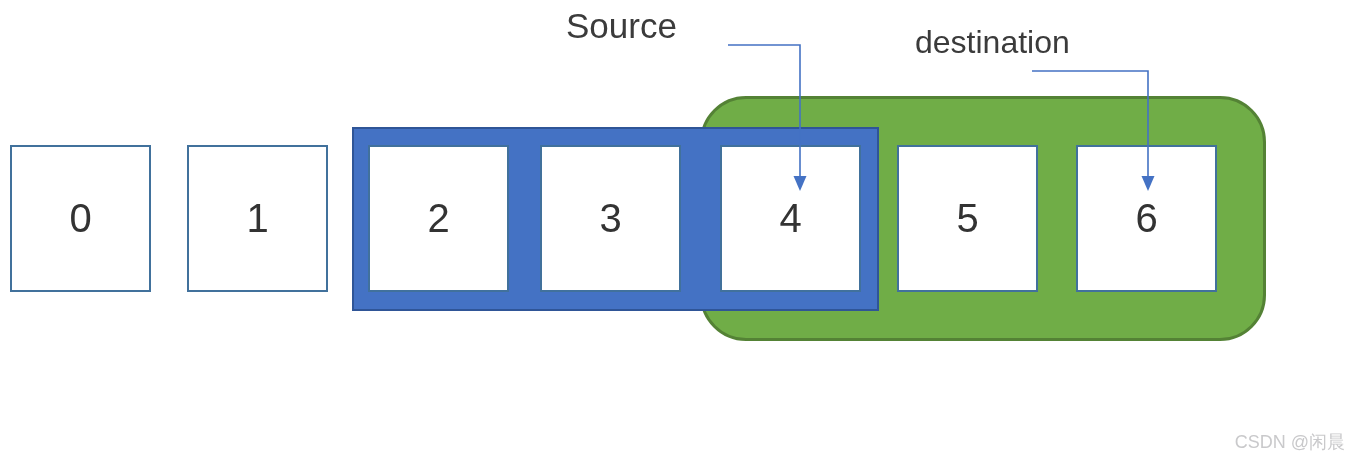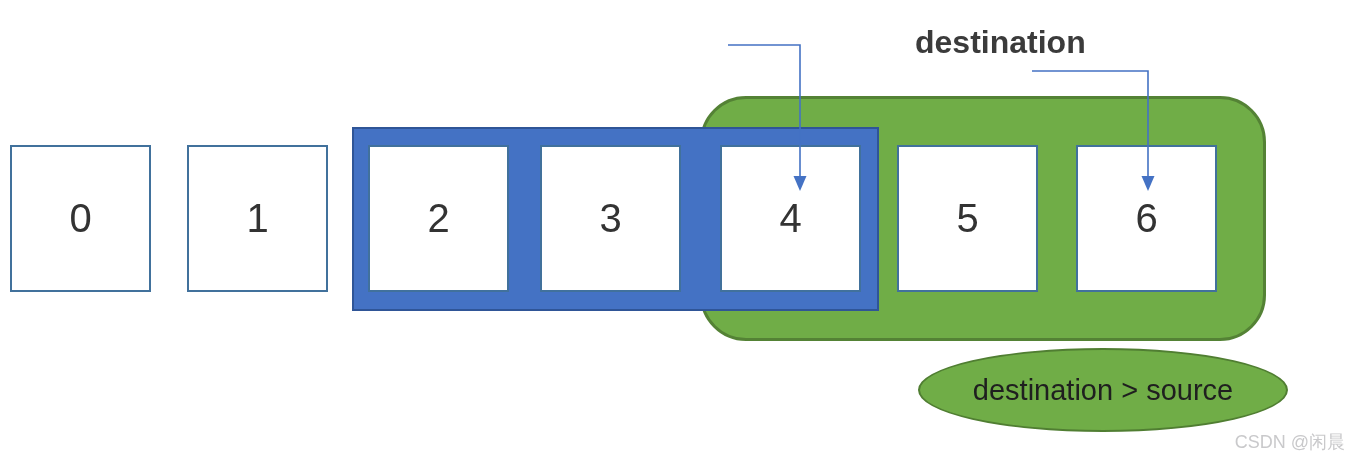--- a/index.html
+++ b/index.html
@@ -57,21 +57,20 @@
     position: absolute;
     left: 566px; top: 6px;
     font-size: 35px;
     color: #3B3B3B;
   }
   .label-destination {
     position: absolute;
     left: 915px; top: 24px;
     font-size: 32px;
     color: #3B3B3B;
-    font-weight: bold;
   }
 
   .arrow-layer {
     position: absolute;
     left: 0; top: 0;
     width: 1353px; height: 460px;
     pointer-events: none;
   }
 
   .conclusion-ellipse {
@@ -106,34 +105,32 @@
   <div class="region-source"></div>
 
   <div class="cell cell-0">0</div>
   <div class="cell cell-1">1</div>
   <div class="cell cell-2">2</div>
   <div class="cell cell-3">3</div>
   <div class="cell cell-4">4</div>
   <div class="cell cell-5">5</div>
   <div class="cell cell-6">6</div>
 
+  <div class="label-source">Source</div>
   <div class="label-destination">destination</div>
 
   <svg class="arrow-layer" viewBox="0 0 1353 460" xmlns="http://www.w3.org/2000/svg">
 
     <g>
       <polyline points="728,45 800,45 800,176" fill="none" stroke="#4472C4" stroke-width="1.6"></polyline>
       <polygon points="793.5,176 806.5,176 800,191" fill="#4472C4"></polygon>
     </g>
 
     <g>
       <polyline points="1032,71 1148,71 1148,176" fill="none" stroke="#4472C4" stroke-width="1.6"></polyline>
       <polygon points="1141.5,176 1154.5,176 1148,191" fill="#4472C4"></polygon>
     </g>
   </svg>
 
-  <div class="conclusion-ellipse">
-    <span>destination &gt; source</span>
-  </div>
 
   <div class="watermark">CSDN @闲晨</div>
 
 </div>
 
 </body></html>

